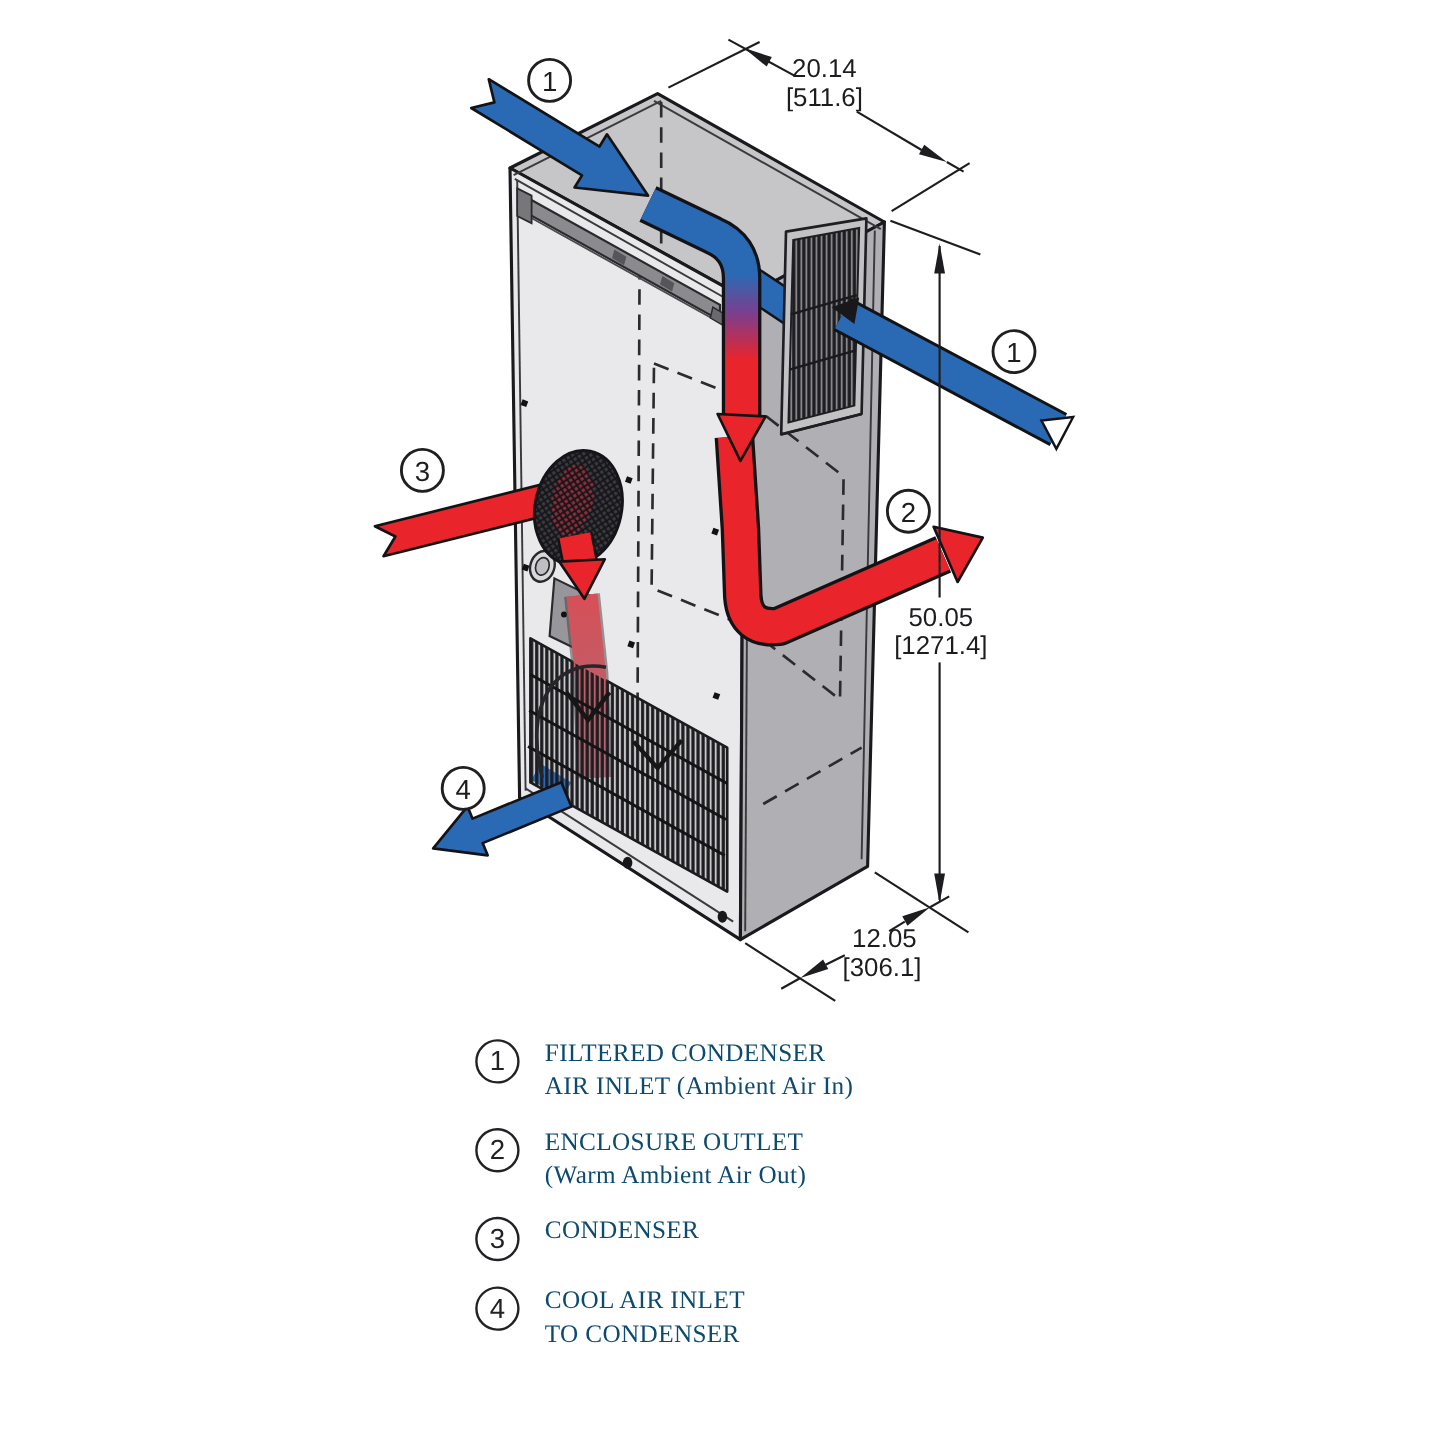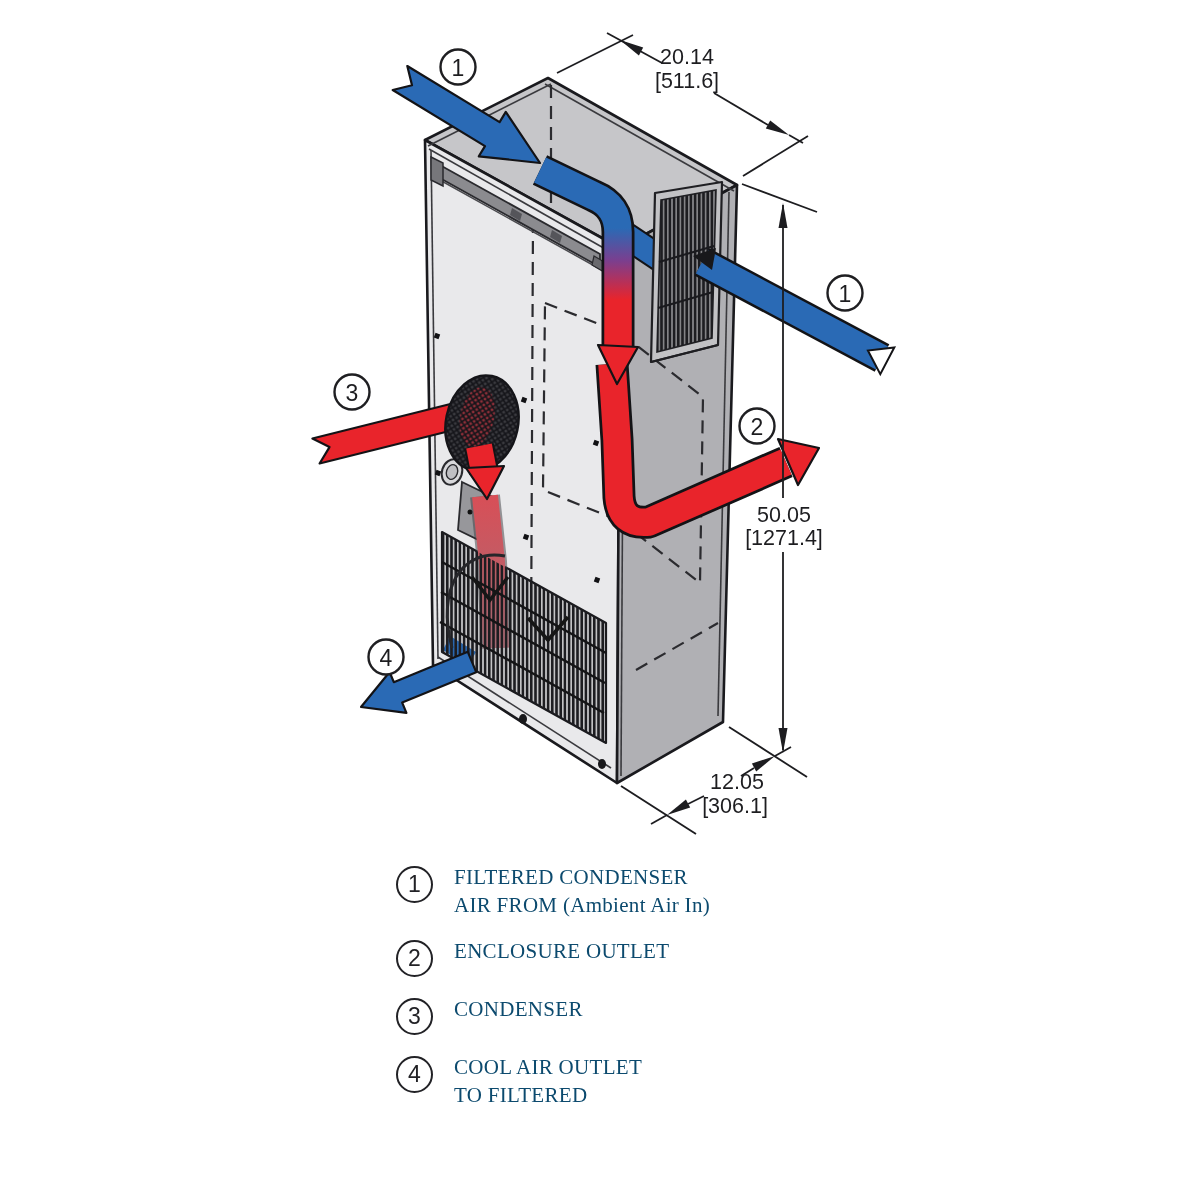--- a/index.html
+++ b/index.html
@@ -221,36 +221,37 @@
     <circle cx="386" cy="657" r="17.5" fill="#ffffff" stroke="#1f1f22" stroke-width="2.4"></circle>
     <text class="callout-num" x="386" y="658" text-anchor="middle" dominant-baseline="central">4</text>
   </g>
 </svg>
 
 <div class="legend">
   <div class="legend-row">
     <div class="legend-badge">1</div>
     <div class="legend-text">
       <div>FILTERED CONDENSER</div>
-      <div>AIR FROM (Ambient Air In)</div>
+      <div>AIR INLET (Ambient Air In)</div>
     </div>
   </div>
   <div class="legend-row">
     <div class="legend-badge">2</div>
     <div class="legend-text">
       <div>ENCLOSURE OUTLET</div>
+      <div>(Warm Ambient Air Out)</div>
     </div>
   </div>
   <div class="legend-row">
     <div class="legend-badge">3</div>
     <div class="legend-text">
       <div>CONDENSER</div>
     </div>
   </div>
   <div class="legend-row">
     <div class="legend-badge">4</div>
     <div class="legend-text">
-      <div>COOL AIR OUTLET</div>
-      <div>TO FILTERED</div>
+      <div>COOL AIR INLET</div>
+      <div>TO CONDENSER</div>
     </div>
   </div>
 </div>
 </div>
 
 </body></html>

